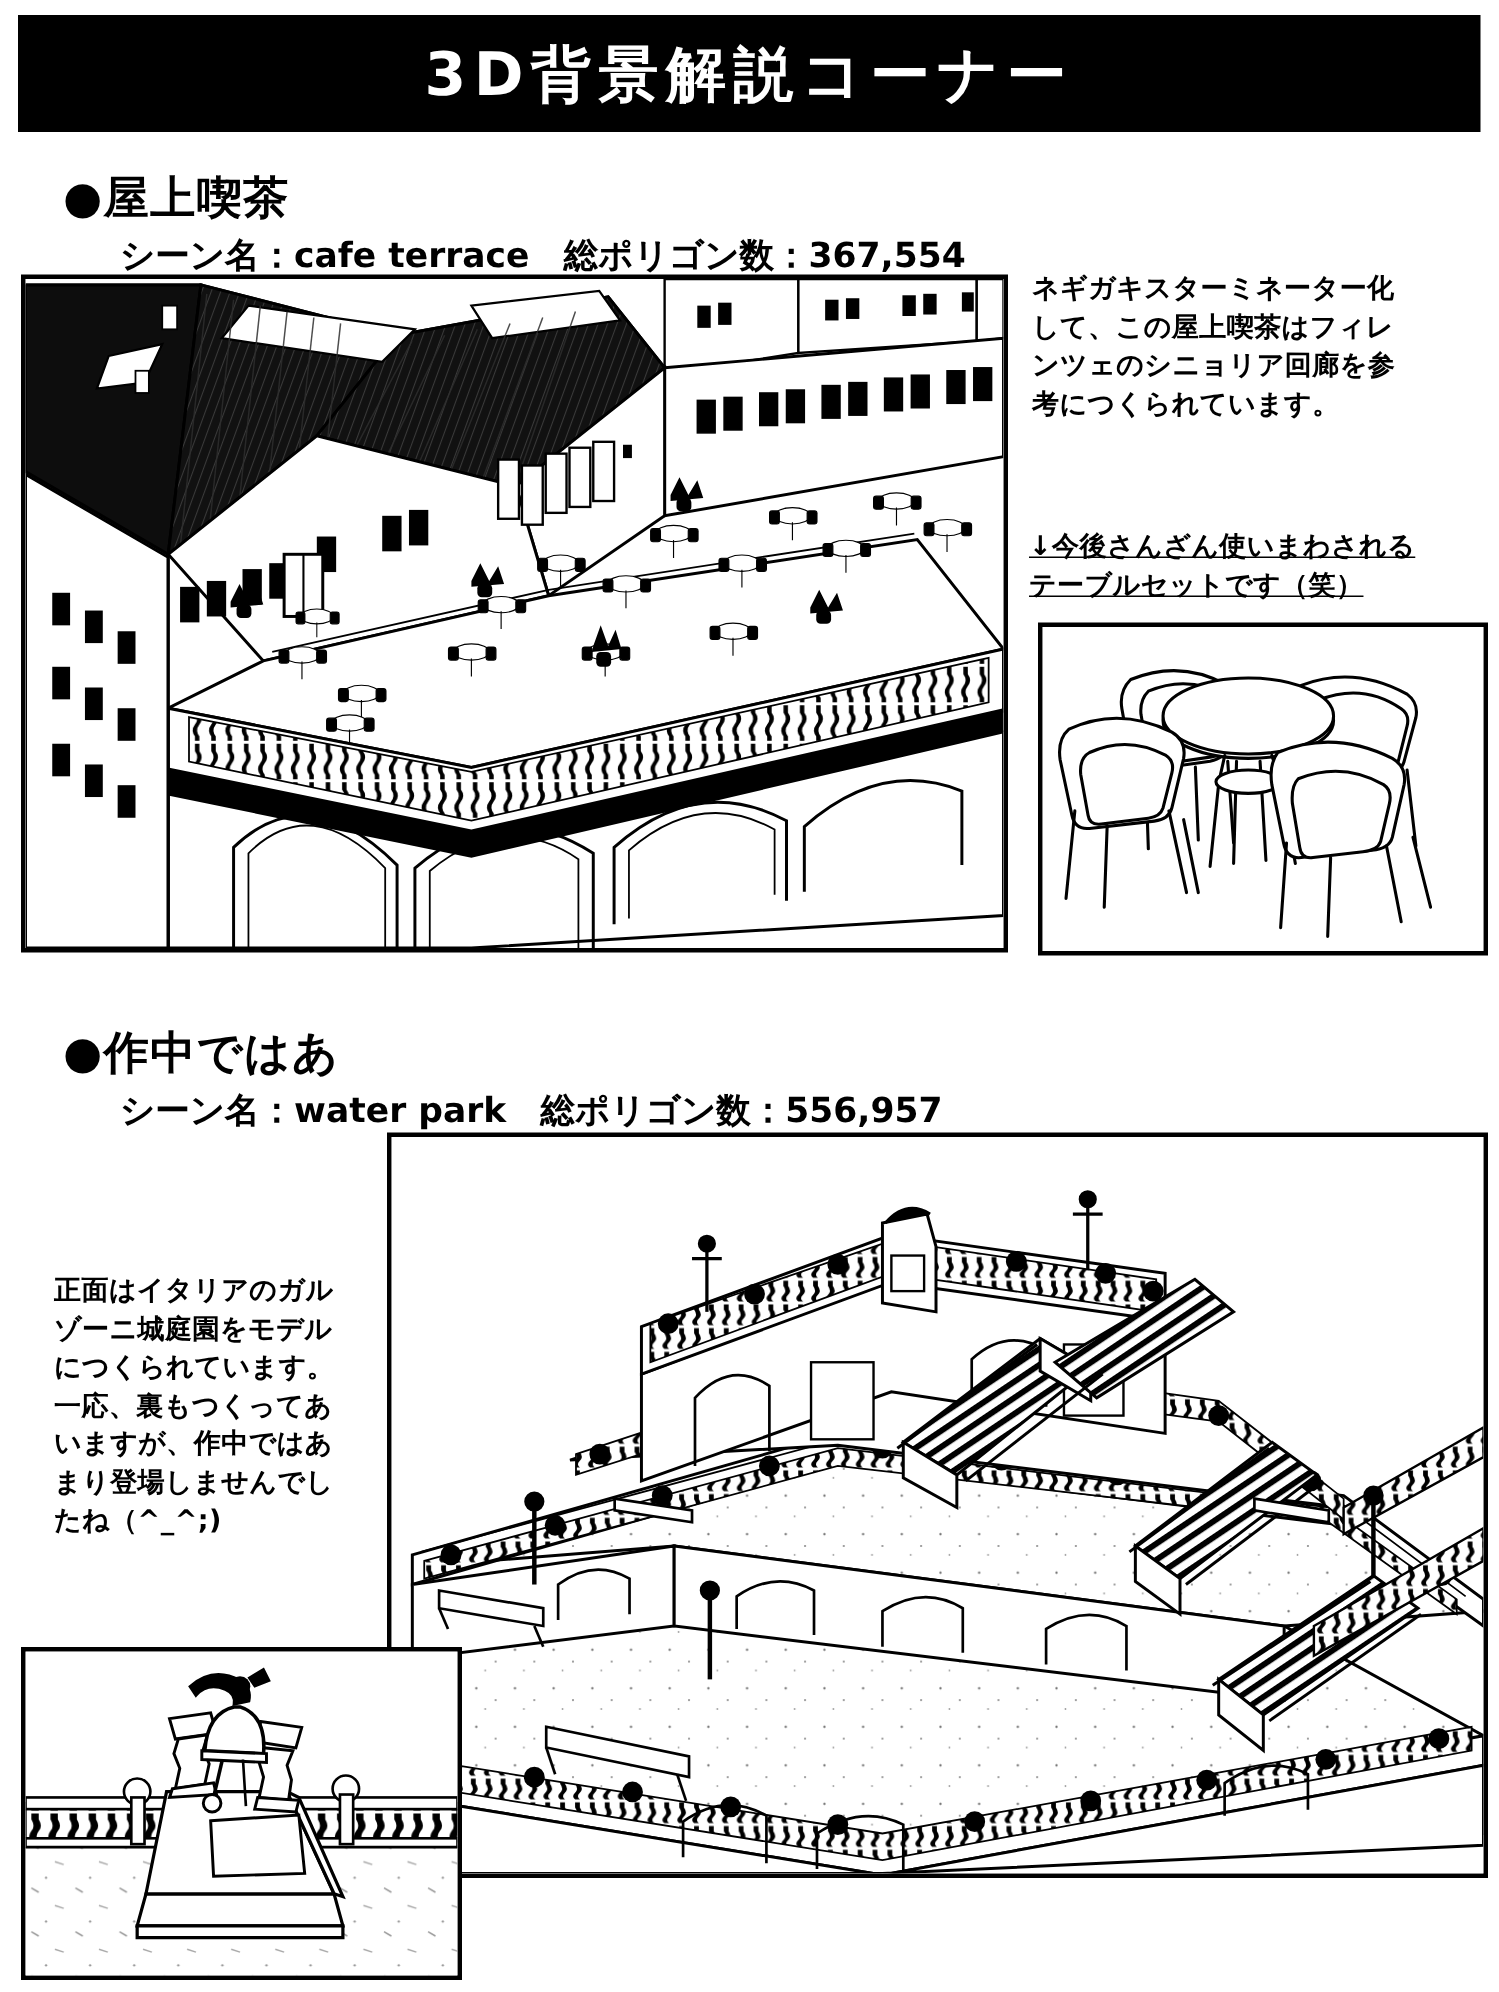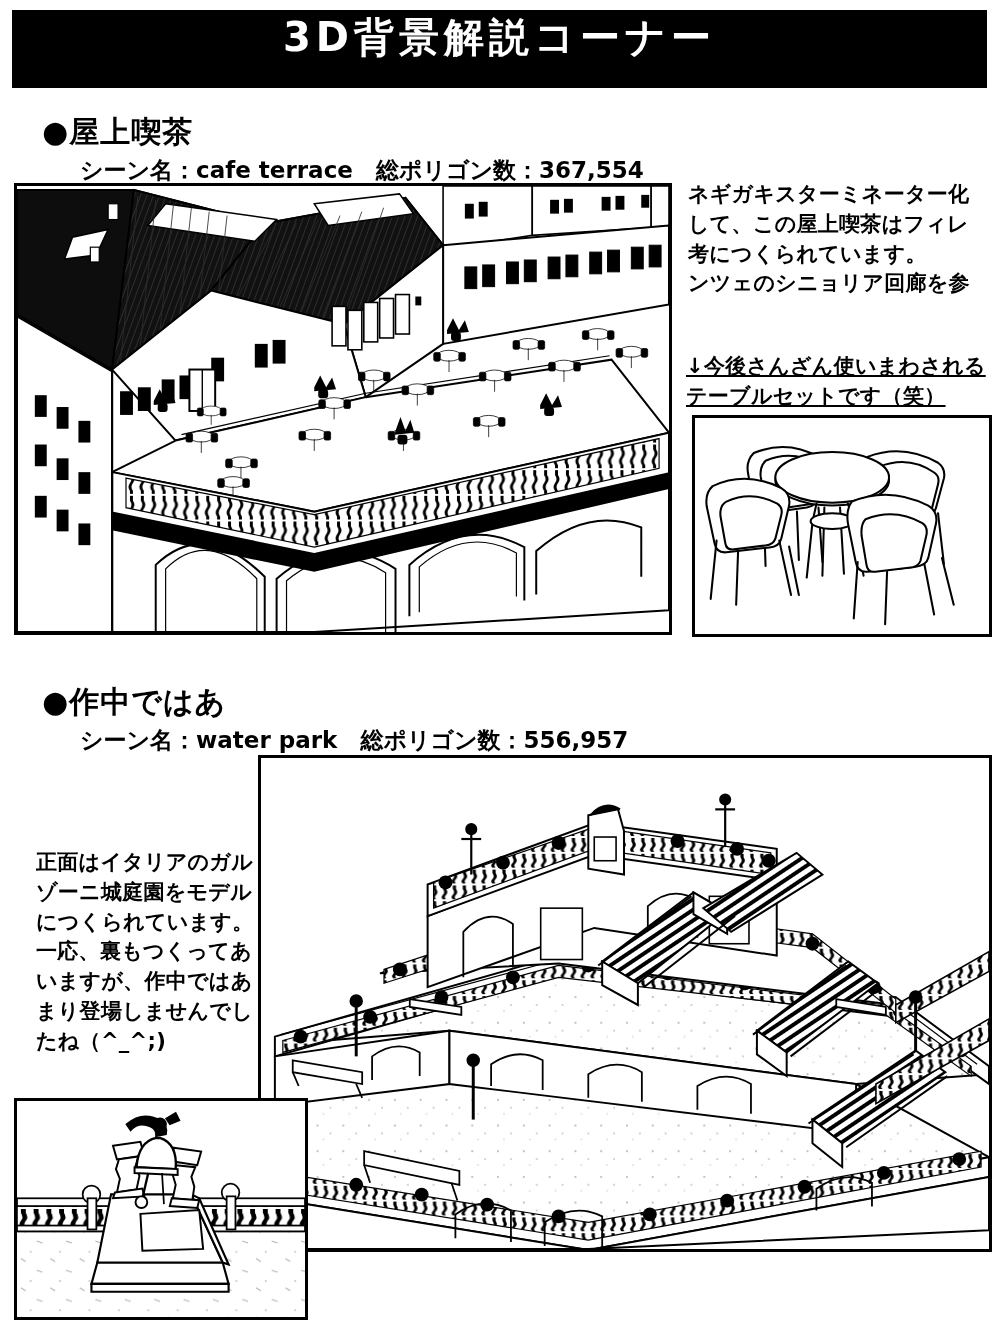--- a/index.html
+++ b/index.html
@@ -6,41 +6,41 @@
   body{
     width:999px;height:1328px;position:relative;overflow:hidden;
     font-family:"DejaVu Sans","Liberation Sans",sans-serif;
     color:#000;
   }
   .page{position:absolute;inset:0;background:#fff;}
 
   
   .title-banner{
     position:absolute;left:12px;top:10px;width:975px;height:78px;
-    background:#000;display:flex;justify-content:center;
+    background:#000;display:flex;align-items:center;justify-content:center;
   }
   .title-text{
     color:#fff;font-size:40px;font-weight:bold;letter-spacing:5px;
     font-family:"DejaVu Sans","Liberation Sans",sans-serif;
     white-space:nowrap;
   }
 
   
   .sec-head{position:absolute;}
   .sec-title{
     font-size:30px;font-weight:bold;letter-spacing:1px;white-space:nowrap;
   }
   .sec-sub{
     font-size:23px;font-weight:bold;letter-spacing:0px;white-space:nowrap;
     margin-top:2px;margin-left:38px;
   }
 
   
   .note{
-    position:absolute;font-size:21px;font-weight:bold;line-height:1.42;
+    position:absolute;font-size:18px;font-weight:bold;line-height:1.42;
     letter-spacing:0.3px;
   }
 
   
   .panel{position:absolute;background:#fff;border:3px solid #000;overflow:hidden;box-sizing:border-box;}
   .panel svg{display:block;width:100%;height:100%;}
 
   
 </style>
 </head>
@@ -306,22 +306,22 @@
           <rect x="40" y="328" width="12" height="22"></rect>
         <rect x="62" y="342" width="12" height="22"></rect>
       </g>
       <line x1="96" y1="188" x2="96" y2="452" stroke="#000" stroke-width="2"></line>
     </svg>
   </div>
 
   <div class="note" style="left:688px;top:180px;width:306px;">
     <div>ネギガキスターミネーター化</div>
     <div>して、この屋上喫茶はフィレ</div>
+    <div>ンツェのシニョリア回廊を参</div>
     <div>考につくられています。</div>
-    <div>ンツェのシニョリア回廊を参</div>
   </div>
 
   <div class="note" style="left:686px;top:352px;width:310px;text-decoration:underline;">
     <div>↓今後さんざん使いまわされる</div>
     <div style="">テーブルセットです（笑）</div>
   </div>
 
   <div class="panel" style="left:692px;top:415px;width:300px;height:222px;">
     <svg viewBox="0 0 300 222" preserveAspectRatio="none">
       <rect x="0" y="0" width="300" height="222" fill="#fff"></rect>

